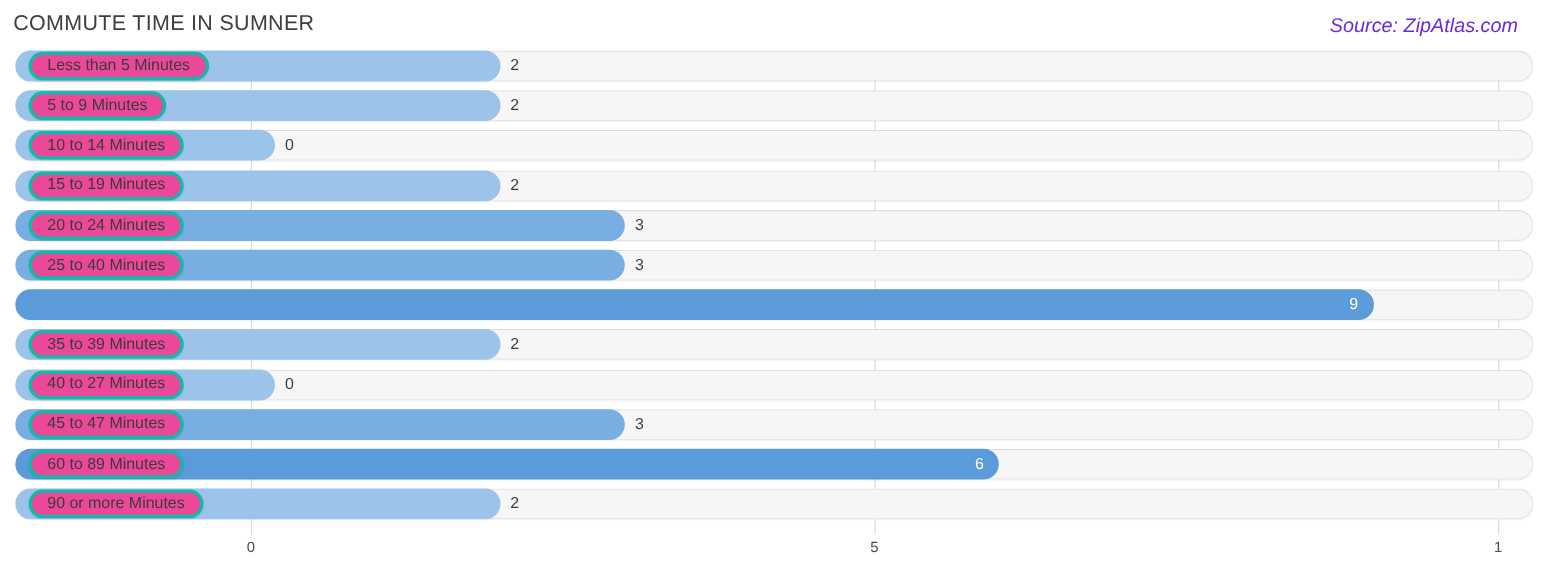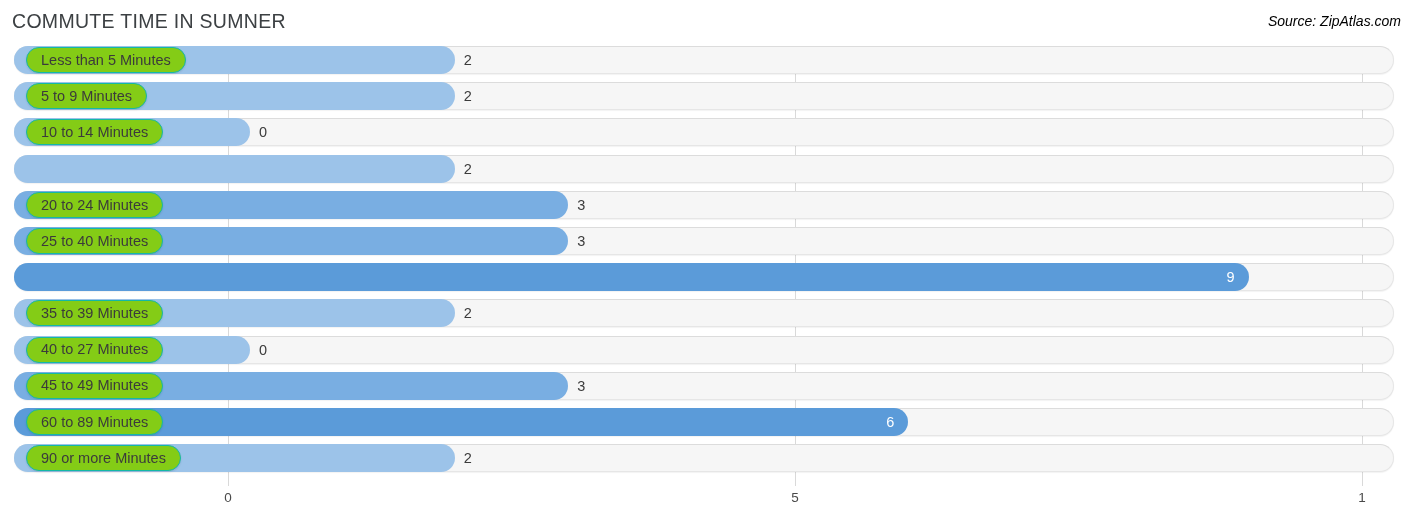--- a/index.html
+++ b/index.html
@@ -35,25 +35,25 @@
     left: 12px;
     top: 10px;
     font-size: 19.5px;
     letter-spacing: 0.3px;
     color: #3c4043;
     font-weight: 400;
     white-space: nowrap;
   }
   .chart-source {
     position: absolute;
-    right: 5px;
+    right: 26px;
     top: 13px;
-    font-size: 14px;
+    font-size: 18px;
     font-style: italic;
-    color: #000000;
+    color: #6d28d9;
     white-space: nowrap;
   }
 
   
   .plot {
     position: absolute;
     left: 0;
     top: 46px;
     width: 1406px;
     height: 440px;
@@ -113,22 +113,22 @@
   .bar.light  { background: #9cc3e9; }
   .bar.mid    { background: #79aee2; }
   .bar.dark   { background: #5b9bd9; }
 
   
   .label-pill {
     position: absolute;
     left: 26px;
     top: 1px;
     height: 26px;
-    background: #84cc16;
-    border: 1px solid #14b8a6;
+    background: #ec4899;
+    border: 3px solid #14b8a6;
     border-radius: 13px;
     display: flex;
     align-items: center;
     padding: 10px 14px;
     box-sizing: border-box;
     box-shadow: 0 1px 2px rgba(0,0,0,0.10);
     white-space: nowrap;
   }
   .label-pill span {
     font-size: 14.5px;
@@ -213,20 +213,23 @@
           <div class="track"></div>
           <div class="bar light" style="width: 236px;"></div>
           <div class="label-pill">
             <span>10 to 14 Minutes</span>
           </div>
           <div class="value-out" style="left: 259px;">0</div>
         </div>
         <div class="row">
           <div class="track"></div>
           <div class="bar light" style="width: 440.8px;"></div>
+          <div class="label-pill">
+            <span>15 to 19 Minutes</span>
+          </div>
           <div class="value-out" style="left: 463.8px;">2</div>
         </div>
         <div class="row">
           <div class="track"></div>
           <div class="bar mid" style="width: 554.2px;"></div>
           <div class="label-pill">
             <span>20 to 24 Minutes</span>
           </div>
           <div class="value-out" style="left: 577.2px;">3</div>
         </div>
@@ -256,21 +259,21 @@
           <div class="bar light" style="width: 236px;"></div>
           <div class="label-pill">
             <span>40 to 27 Minutes</span>
           </div>
           <div class="value-out" style="left: 259px;">0</div>
         </div>
         <div class="row">
           <div class="track"></div>
           <div class="bar mid" style="width: 554.2px;"></div>
           <div class="label-pill">
-            <span>45 to 49 Minutes</span>
+            <span>45 to 47 Minutes</span>
           </div>
           <div class="value-out" style="left: 577.2px;">3</div>
         </div>
         <div class="row">
           <div class="track"></div>
           <div class="bar dark" style="width: 894.4px;"></div>
           <div class="label-pill">
             <span>60 to 89 Minutes</span>
           </div>
           <div class="value-in" style="left: 866.4px; width: 28px; justify-content: flex-end;">6</div>

